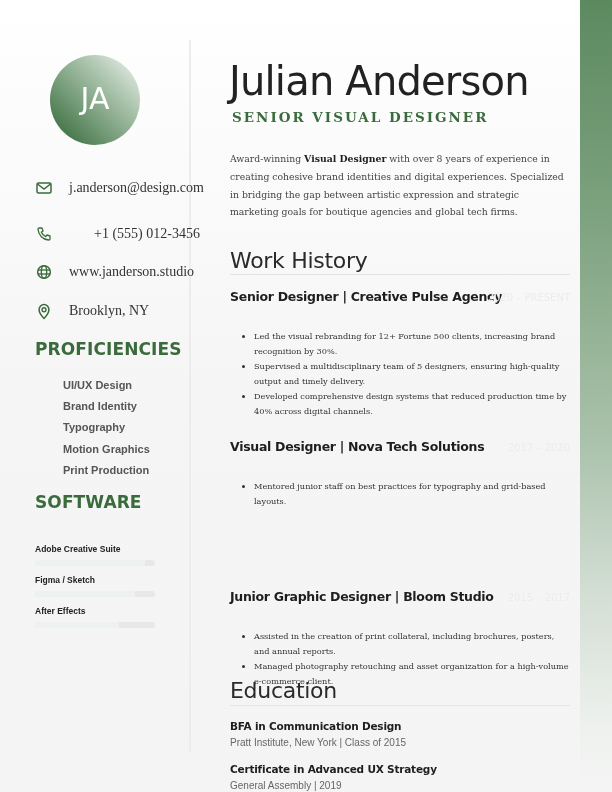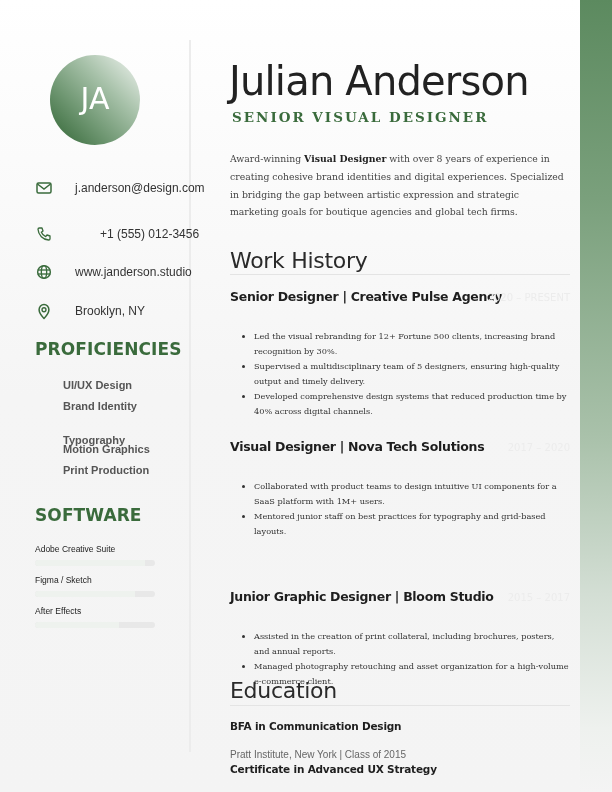--- a/index.html
+++ b/index.html
@@ -27,33 +27,33 @@
     background: linear-gradient(225deg, #f2f5f2 0%, #a8c2aa 35%, #6f9772 65%, #2f6332 100%);
     display: flex; align-items: center; justify-content: center;
   }
   .avatar span {
     font-family: "DejaVu Sans", sans-serif; font-size: 30px; color: #fff; letter-spacing: 0px;
     margin-top: -4px;
   }
   .contact { position: absolute; left: 35px; display: flex; align-items: center; }
   .contact .ic { width: 18px; height: 18px; display: flex; align-items: center; justify-content: center; }
   .contact .txt {
-    margin-left: 22px; font-family: Liberation Sans, sans-serif; font-size: 12px; color: #333;
+    margin-left: 16px; font-family: Liberation Serif, serif; font-size: 14px; color: #333;
   }
   .side-heading {
     position: absolute; left: 35px; font-family: "DejaVu Sans", sans-serif; font-weight: bold;
     font-size: 17px; color: #3a6b3c; letter-spacing: 0.1px;
   }
   .prof-item {
     position: absolute; left: 35px; font-family: "Liberation Sans", sans-serif; font-size: 11px;
     color: #555; font-weight: bold; margin-left: 28px;
   }
   .sw-label {
     position: absolute; left: 35px; font-family: "Liberation Sans", sans-serif; font-size: 8.5px;
-    color: #222; font-weight: normal;
+    color: #222; font-weight: bold;
   }
   .sw-track {
     position: absolute; left: 35px; width: 120px; height: 6px; border-radius: 3px; background: #e8e8e8;
     overflow: hidden;
   }
   .sw-fill { height: 100%; background: #eef2ee; border-radius: 3px 0 0 3px; }
 
   .name {
     position: absolute; left: 229px; top: 58px; font-family: "DejaVu Sans", sans-serif;
     font-size: 40px; color: #222; letter-spacing: -0.8px; white-space: nowrap;
@@ -89,21 +89,21 @@
   }
   .bullets li::before {
     content: ""; position: absolute; left: 12px; top: 6px; width: 3px; height: 3px; border-radius: 50%; background: #333;
   }
   .edu-degree {
     position: absolute; left: 230px; font-family: "DejaVu Sans", sans-serif; font-weight: bold;
     font-size: 10.5px; color: #1e1e1e; letter-spacing: -0.2px; white-space: nowrap;
   }
   .edu-meta {
     position: absolute; left: 230px; font-family: "Liberation Sans", sans-serif; font-size: 10px;
-    color: #666; white-space: nowrap; margin-top: 12px;
+    color: #666; white-space: nowrap;
   }
 </style>
 </head>
 <body>
 
 <div class="page">
   <div class="right-stripe"></div>
   <div class="sidebar-divider"></div>
 
   <div class="avatar">
@@ -144,25 +144,25 @@
           <path d="M10 22 C10 22 3 14.5 3 9.5 C3 5.4 6.1 2 10 2 C13.9 2 17 5.4 17 9.5 C17 14.5 10 22 10 22 Z" fill="none" stroke="#3a6b3c" stroke-width="2.2" stroke-linejoin="round"></path>
           <circle cx="10" cy="9.5" r="2.8" fill="none" stroke="#3a6b3c" stroke-width="2"></circle>
         </svg>
     </span>
     <span class="txt">Brooklyn, NY</span>
   </div>
 
   <div class="side-heading" style="top:339px;">PROFICIENCIES</div>
   <div class="prof-item" style="top:379px;">UI/UX Design</div>
   <div class="prof-item" style="top:400px;">Brand Identity</div>
-  <div class="prof-item" style="top:434px;">Typography</div>
+  <div class="prof-item" style="top:421px;">Typography</div>
   <div class="prof-item" style="top:443px;">Motion Graphics</div>
   <div class="prof-item" style="top:464px;">Print Production</div>
 
-  <div class="side-heading" style="top:505px;">SOFTWARE</div>
+  <div class="side-heading" style="top:492px;">SOFTWARE</div>
   <div class="sw-label" style="top:544px;">Adobe Creative Suite</div>
   <div class="sw-track" style="top:560px;">
       <div class="sw-fill" style="width:92%;"></div>
     </div>
   <div class="sw-label" style="top:575px;">Figma / Sketch</div>
   <div class="sw-track" style="top:591px;">
       <div class="sw-fill" style="width:83%;"></div>
     </div>
   <div class="sw-label" style="top:606px;">After Effects</div>
   <div class="sw-track" style="top:622px;">
@@ -180,21 +180,20 @@
   <div class="job-date" style="top:292px;">2020 – PRESENT</div>
   <ul class="bullets" style="top:329px;">
     <li>Led the visual rebranding for 12+ Fortune 500 clients, increasing brand recognition by 30%.</li>
     <li>Supervised a multidisciplinary team of 5 designers, ensuring high-quality output and timely delivery.</li>
     <li>Developed comprehensive design systems that reduced production time by 40% across digital channels.</li>
   </ul>
 
   <div class="job-title" style="top:439px;">Visual Designer | Nova Tech Solutions</div>
   <div class="job-date" style="top:442px;">2017 – 2020</div>
   <ul class="bullets" style="top:479px;">
-    <li>Collaborated with product teams to design intuitive UI components for a SaaS platform with 1M+ users.</li>
     <li>Mentored junior staff on best practices for typography and grid-based layouts.</li>
   </ul>
 
   <div class="job-title" style="top:589px;">Junior Graphic Designer | Bloom Studio</div>
   <div class="job-date" style="top:592px;">2015 – 2017</div>
   <ul class="bullets" style="top:629px;">
     <li>Assisted in the creation of print collateral, including brochures, posters, and annual reports.</li>
     <li>Managed photography retouching and asset organization for a high-volume e-commerce client.</li>
   </ul>
 

